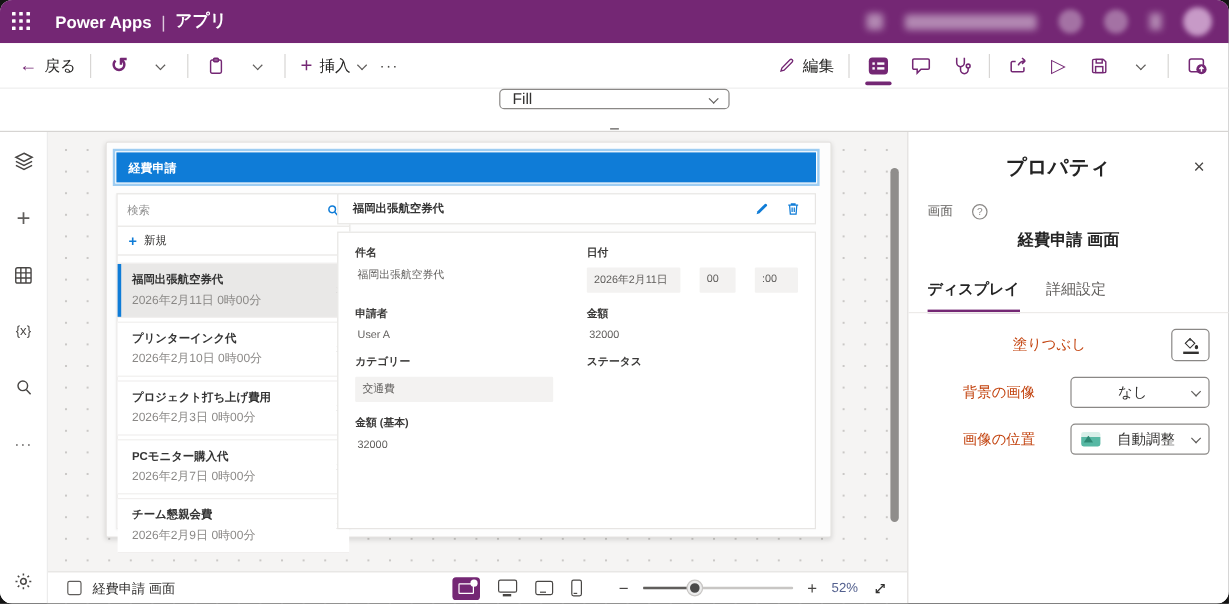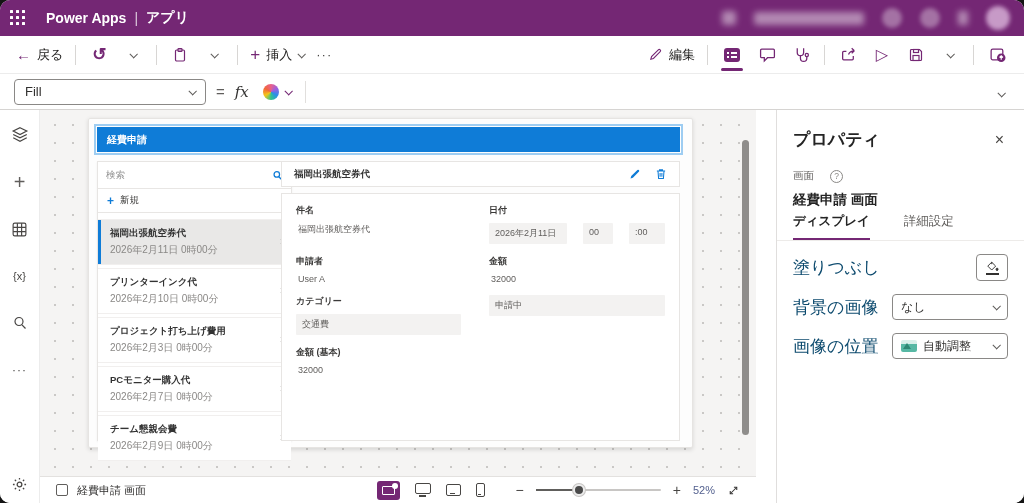--- a/index.html
+++ b/index.html
@@ -30,21 +30,21 @@
   .chev { display:inline-block; width:6px; height:6px; border-right:1.4px solid #605e5c; border-bottom:1.4px solid #605e5c; transform:rotate(45deg) translateY(-1px); }
   .icon-btn { display:flex; align-items:center; justify-content:center; width:22px; height:26px; cursor:pointer; color:#742774; }
   .cmd-spacer { flex:1; }
   .checker { position:relative; width:24px; height:26px; display:flex; align-items:center; justify-content:center; cursor:pointer; }
   .checker-box { width:16px; height:14px; background:#742774; border-radius:3px; position:relative; }
   .checker-box::before { content:""; position:absolute; left:3px; top:4px; width:2px; height:2px; background:#fff; box-shadow:0 4px 0 #fff; }
   .checker-box::after { content:""; position:absolute; left:7px; top:4px; width:6px; height:2px; background:#fff; box-shadow:0 4px 0 #fff; }
   .checker-underline { position:absolute; bottom:-3px; left:1px; width:22px; height:3px; background:#742774; border-radius:2px; }
 
   
-  .fxbar { position:absolute; left:0; top:74px; width:100%; height:36px; background:#fff; border-bottom:1px solid #d6d4d2; display:flex; align-items:center; padding:0 14px; gap:10px; }
+  .fxbar { position:absolute; left:0; top:74px; width:100%; height:36px; background:#fff; border-bottom:1px solid #d6d4d2; display:flex; align-items:center; padding:0 14px; gap:10px;flex-direction:column; }
   .prop-select { width:192px; height:26px; border:1px solid #8a8886; border-radius:4px; display:flex; align-items:center; justify-content:space-between; padding:0 10px; font-size:13px; color:#323130; cursor:pointer; }
   .fx-eq { color:#605e5c; font-size:15px; }
   .fx-fx { font-family:"DejaVu Serif", serif; font-style:italic; font-size:15px; color:#323130; }
   .copilot { display:flex; align-items:center; gap:6px; cursor:pointer; padding:0 4px; }
   .copilot-circle { width:16px; height:16px; border-radius:50%; background:conic-gradient(#e8618c,#9b5fe0,#2a8fe8,#31c48d,#f5c518,#f2663b,#e8618c); }
   .copilot .chev { border-color:#742774; }
   .fx-vsep { width:1px; height:22px; background:#e1dfdd; }
   .fx-code { font-family:"DejaVu Sans Mono", monospace; font-size:12.5px; color:#444; }
   .fx-code .fn { color:#1173c5; }
   .fx-code .num { color:#c0652a; }
@@ -110,34 +110,34 @@
   .zoomctl { display:flex; align-items:center; gap:12px; }
   .zbtn { font-size:14px; color:#484644; cursor:pointer; line-height:1; }
   .slider { position:relative; width:125px; height:12px; cursor:pointer; }
   .slider-track { position:absolute; left:0; right:0; top:5px; height:2px; background:#c8c6c4; border-radius:1px; }
   .slider-fill { position:absolute; left:0; top:5px; width:34%; height:2px; background:#605e5c; }
   .slider-thumb { position:absolute; left:30%; top:0; width:12px; height:12px; background:#4a4a4a; border:2px solid #ececec; border-radius:50%; box-shadow:0 0 0 1px #c8c6c4; }
   .zpct { font-size:11px; color:#54618f; }
   .expand { cursor:pointer; color:#323130; display:flex; }
 
   
-  .props { position:absolute; right:0; top:0; bottom:0; width:248px; background:#fff; border-left:1px solid #e0dedd; padding:18px 16px 0 16px; }
+  .props { position:absolute; right:0; top:0; bottom:0; width:268px; background:#fff; border-left:1px solid #e0dedd; padding:18px 16px 0 16px;text-align:center; }
   .props-head { display:flex; align-items:center; }
   .props-title { font-size:17px; font-weight:bold; color:#242424; flex:1; }
   .props-close { font-size:16px; color:#484644; cursor:pointer; padding:2px 4px; }
   .ptype { display:flex; align-items:center; gap:16px; margin-top:18px; }
   .ptype-label { font-size:10.5px; color:#605e5c; }
   .qcircle { width:13px; height:13px; border:1.1px solid #8a8886; border-radius:50%; font-size:8.5px; color:#8a8886; display:flex; align-items:center; justify-content:center; cursor:pointer; }
   .pname { font-size:13.5px; font-weight:bold; color:#242424; margin-top:8px; }
-  .ptabs { display:flex; gap:34px; margin-top:4px; position:relative; }
+  .ptabs { display:flex; gap:22px; margin-top:24px; position:relative; }
   .ptab { font-size:12.5px; color:#605e5c; padding-bottom:8px; cursor:pointer; }
   .ptab.active { color:#242424; font-weight:bold; border-bottom:3px solid #742774; }
   .ptabs-rule { position:absolute; left:-16px; right:-16px; bottom:0; height:1px; background:#edebe9; }
   .prow { display:flex; align-items:center; margin-top:13px; }
-  .prow-label { font-size:17px; color:#0c4a6e; flex:1; }
+  .prow-label { font-size:12px; color:#c2410c; flex:1; }
   .fill-btn { width:32px; height:27px; border:1px solid #8a8886; border-radius:4px; display:flex; flex-direction:column; align-items:center; justify-content:center; gap:1px; cursor:pointer; }
   .fill-bar { width:13px; height:2px; background:#323130; }
   .psel { width:116px; height:26px; border:1px solid #8a8886; border-radius:4px; display:flex; align-items:center; gap:6px; padding:0 8px; font-size:12px; color:#323130; cursor:pointer; }
   .psel .txt { flex:1; white-space:nowrap; overflow:hidden; }
   .img-thumb { width:16px; height:12px; border-radius:2px; background:linear-gradient(180deg,#d8efe9 35%, #57b8a4 36%); position:relative; overflow:hidden; flex:none; }
   .img-thumb::after { content:""; position:absolute; left:2px; bottom:3px; width:8px; height:6px; background:#2e8874; clip-path:polygon(0 100%,50% 0,100% 100%); }
 </style>
 </head>
 <body>
 
@@ -397,21 +397,21 @@
             </div>
             <div>
               <div class="flabel">金額</div>
               <div class="fval">32000</div>
             </div>
             <div>
               <div class="flabel">カテゴリー</div>
               <span class="fbox full">交通費</span>
             </div>
             <div>
-              <span class="fbox full">申請中</span>
+              <div class="flabel">ステータス</div>
             </div>
             <div>
               <div class="flabel">金額 (基本)</div>
               <div class="fval">32000</div>
             </div>
           </div>
         </div>
       </div>
 
       <div class="ws-scroll"></div>

